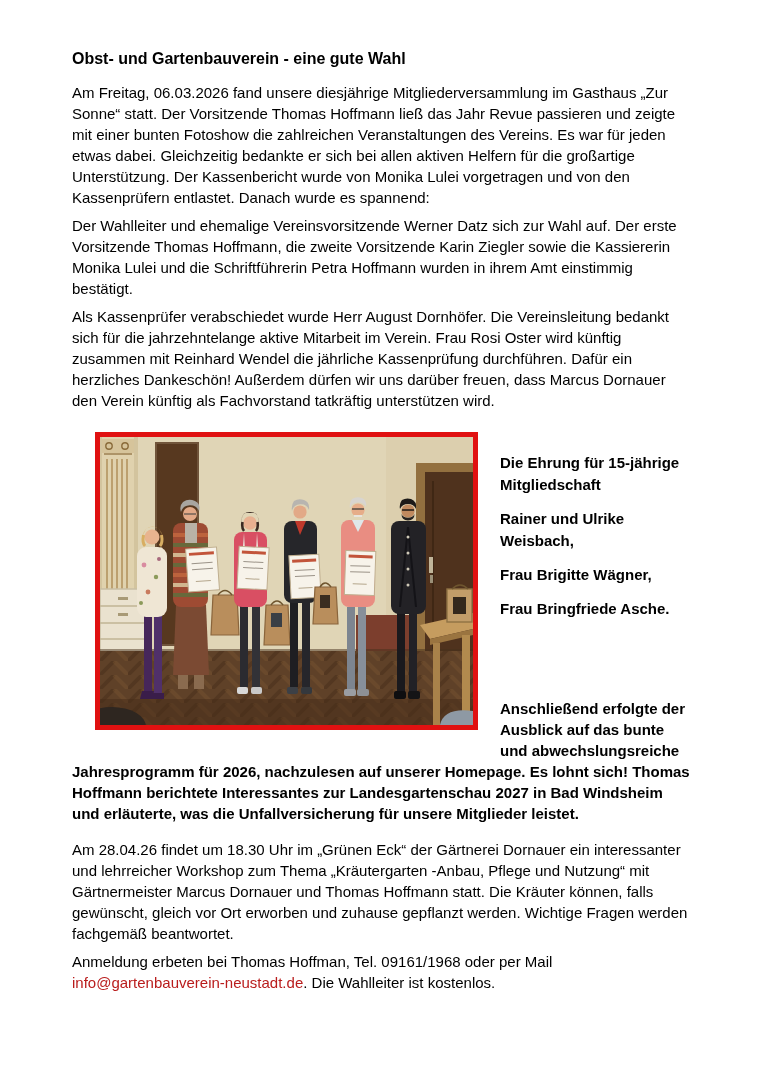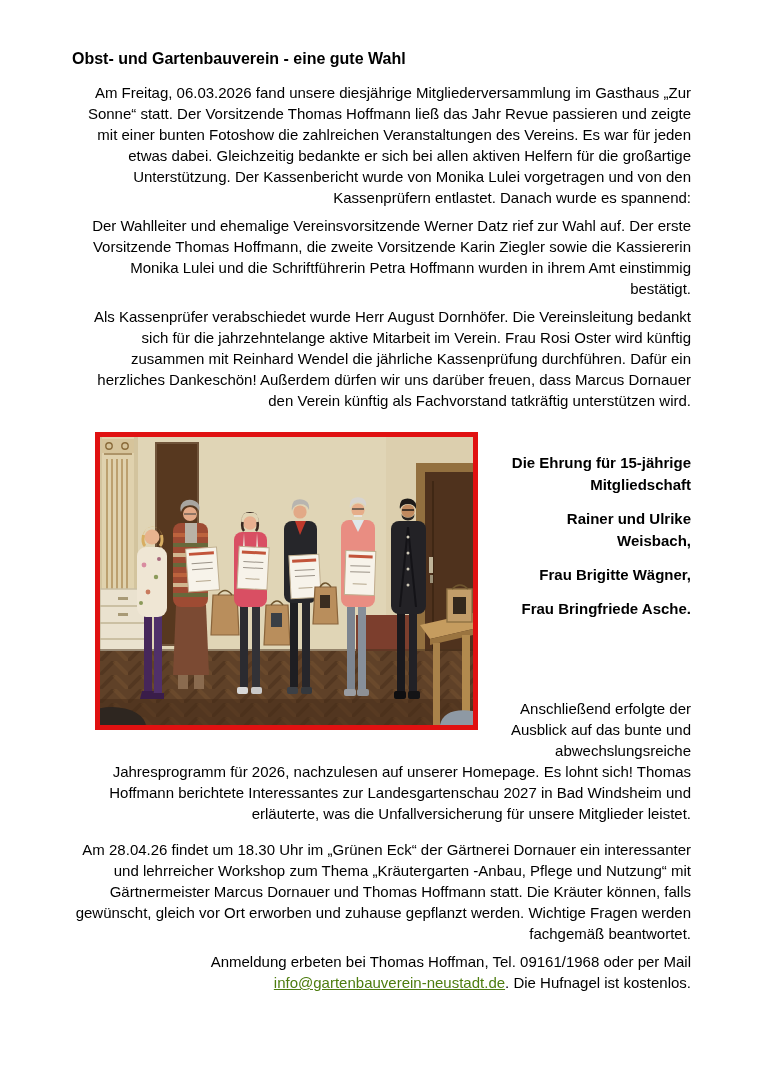--- a/index.html
+++ b/index.html
@@ -7,54 +7,54 @@
     width:763px; height:1080px; overflow:hidden;
     font-family:"Liberation Sans", sans-serif;
     color:#000000;
     -webkit-font-smoothing:antialiased;
   }
   .page { padding:49px 72px 0 72px; box-sizing:border-box; width:763px; height:1080px; }
   h1.title {
     font-size:16px; line-height:19px; font-weight:bold;
     margin:0 0 14px 0;
   }
-  p { font-size:15px; line-height:21px; margin:0 0 7px 0;text-align:right; }
+  p { font-size:15px; line-height:21px; margin:0 0 7px 0; }
   .photo-frame {
     float:left;
     width:373px; height:288px;
     border:5px solid #e01111;
     margin:14px 22px 12px 23px;
     background:#dccfae;
     overflow:hidden;
   }
   .photo-frame svg { display:block; }
   .honors-heading {
     font-weight:bold; line-height:22px;
     margin:41px 0 12px 0;
   }
   .honoree {
     font-weight:bold; line-height:22px;
     margin:0 0 12px 0;
   }
-  .outlook { margin-top:78px; margin-bottom:15px; }
+  .outlook { margin-top:78px; margin-bottom:15px;font-weight:bold; }
   .workshop b { font-weight:normal; }
   .registration { margin-bottom:0; }
   a.email {
-    color:#4d7c0f; text-decoration:underline; cursor:pointer;
+    color:#b91c1c; cursor:pointer;
   }
 </style>
 </head>
 <body>
 
 <div class="page">
 
   <h1 class="title">Obst- und Gartenbauverein - eine gute Wahl</h1>
 
   <p>Am Freitag, 06.03.2026 fand unsere diesjährige Mitgliederversammlung im Gasthaus „Zur Sonne“ statt. Der Vorsitzende Thomas Hoffmann ließ das Jahr Revue passieren und zeigte mit einer bunten Fotoshow die zahlreichen Veranstaltungen des Vereins. Es war für jeden etwas dabei. Gleichzeitig bedankte er sich bei allen aktiven Helfern für die großartige Unterstützung. Der Kassenbericht wurde von Monika Lulei vorgetragen und von den Kassenprüfern entlastet. Danach wurde es spannend:</p>
-  <p>Der Wahlleiter und ehemalige Vereinsvorsitzende Werner Datz rief zur Wahl auf. Der erste Vorsitzende Thomas Hoffmann, die zweite Vorsitzende Karin Ziegler sowie die Kassiererin Monika Lulei und die Schriftführerin Petra Hoffmann wurden in ihrem Amt einstimmig bestätigt.</p>
+  <p>Der Wahlleiter und ehemalige Vereinsvorsitzende Werner Datz sich zur Wahl auf. Der erste Vorsitzende Thomas Hoffmann, die zweite Vorsitzende Karin Ziegler sowie die Kassiererin Monika Lulei und die Schriftführerin Petra Hoffmann wurden in ihrem Amt einstimmig bestätigt.</p>
   <p>Als Kassenprüfer verabschiedet wurde Herr August Dornhöfer. Die Vereinsleitung bedankt sich für die jahrzehntelange aktive Mitarbeit im Verein. Frau Rosi Oster wird künftig zusammen mit Reinhard Wendel die jährliche Kassenprüfung durchführen. Dafür ein herzliches Dankeschön! Außerdem dürfen wir uns darüber freuen, dass Marcus Dornauer den Verein künftig als Fachvorstand tatkräftig unterstützen wird.</p>
 
   <div class="photo-frame">
     <svg viewBox="0 0 373 288" width="373" height="288" xmlns="http://www.w3.org/2000/svg">
       <defs>
         <pattern id="hb" patternUnits="userSpaceOnUse" width="28" height="14">
           <path d="M0 14 L14 0" stroke="#3f2713" stroke-width="4" opacity="0.38"></path>
           <path d="M14 0 L28 14" stroke="#7a5631" stroke-width="4" opacity="0.38"></path>
         </pattern>
       </defs>
@@ -249,15 +249,15 @@
 
   <p class="honors-heading">Die Ehrung für 15-jährige Mitgliedschaft</p>
   <p class="honoree">Rainer und Ulrike Weisbach,</p>
   <p class="honoree">Frau Brigitte Wägner,</p>
   <p class="honoree">Frau Bringfriede Asche.</p>
 
   <p class="outlook">Anschließend erfolgte der Ausblick auf das bunte und abwechslungsreiche Jahresprogramm für 2026, nachzulesen auf unserer Homepage. Es lohnt sich! Thomas Hoffmann berichtete Interessantes zur Landesgartenschau 2027 in Bad Windsheim und erläuterte, was die Unfallversicherung für unsere Mitglieder leistet.</p>
 
   <p class="workshop"><span>Am 28.04.26 findet um 18.30 Uhr im „Grünen Eck“ der Gärtnerei Dornauer ein interessanter und lehrreicher Workshop zum Thema </span><b>„Kräutergarten -Anbau, Pflege und Nutzung“</b><span> mit Gärtnermeister Marcus Dornauer und Thomas Hoffmann statt. Die Kräuter können, falls gewünscht, gleich vor Ort erworben und zuhause gepflanzt werden. Wichtige Fragen werden fachgemäß beantwortet.</span></p>
 
-  <p class="registration"><span>Anmeldung erbeten bei Thomas Hoffman, Tel. 09161/1968 oder per Mail </span><a class="email">info@gartenbauverein-neustadt.de</a><span>. Die Hufnagel ist kostenlos.</span></p>
+  <p class="registration"><span>Anmeldung erbeten bei Thomas Hoffman, Tel. 09161/1968 oder per Mail </span><a class="email">info@gartenbauverein-neustadt.de</a><span>. Die Wahlleiter ist kostenlos.</span></p>
 
 </div>
 
 </body></html>

